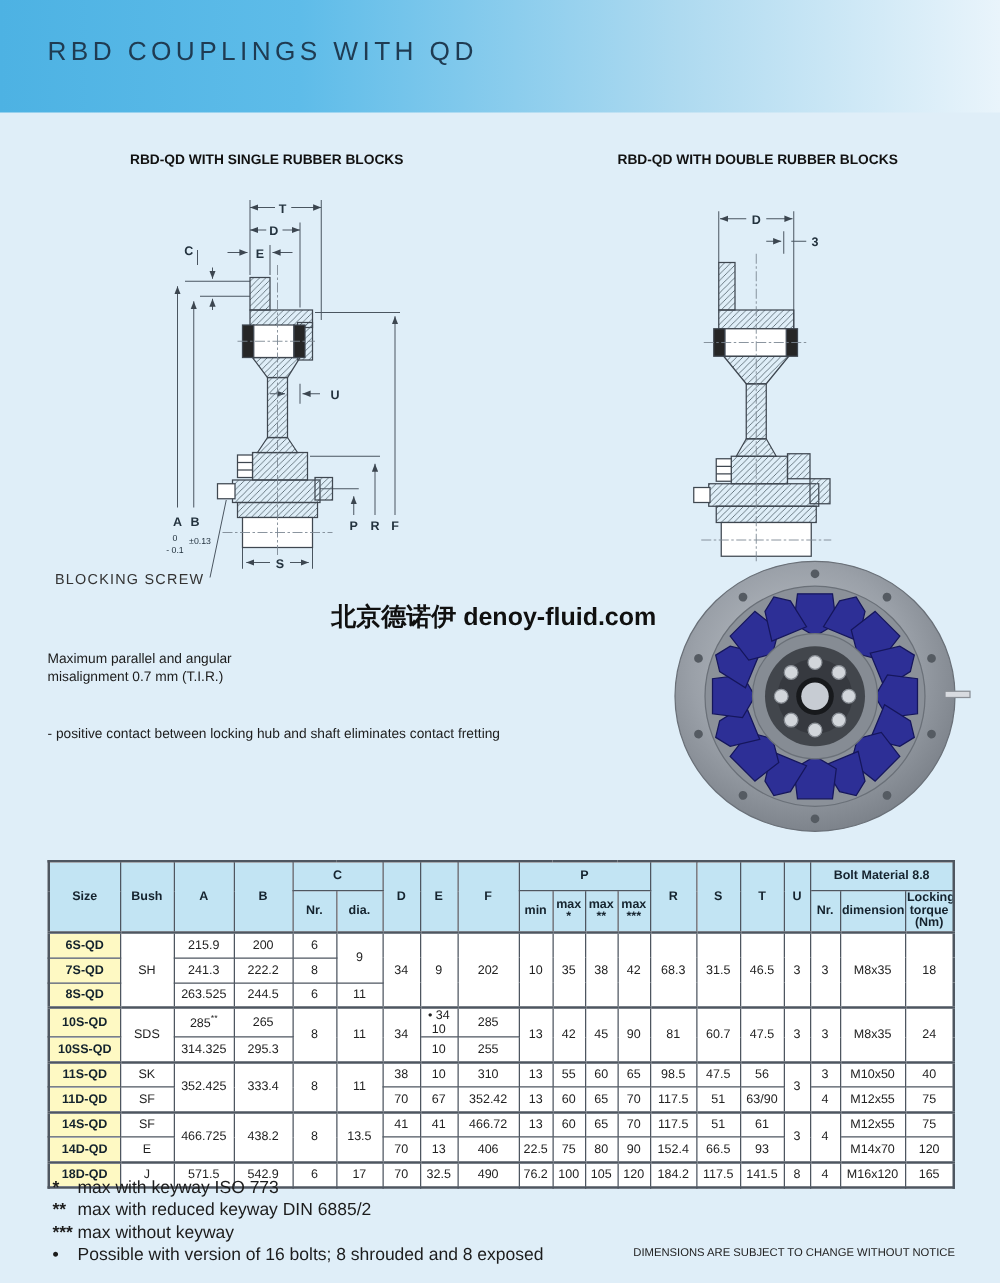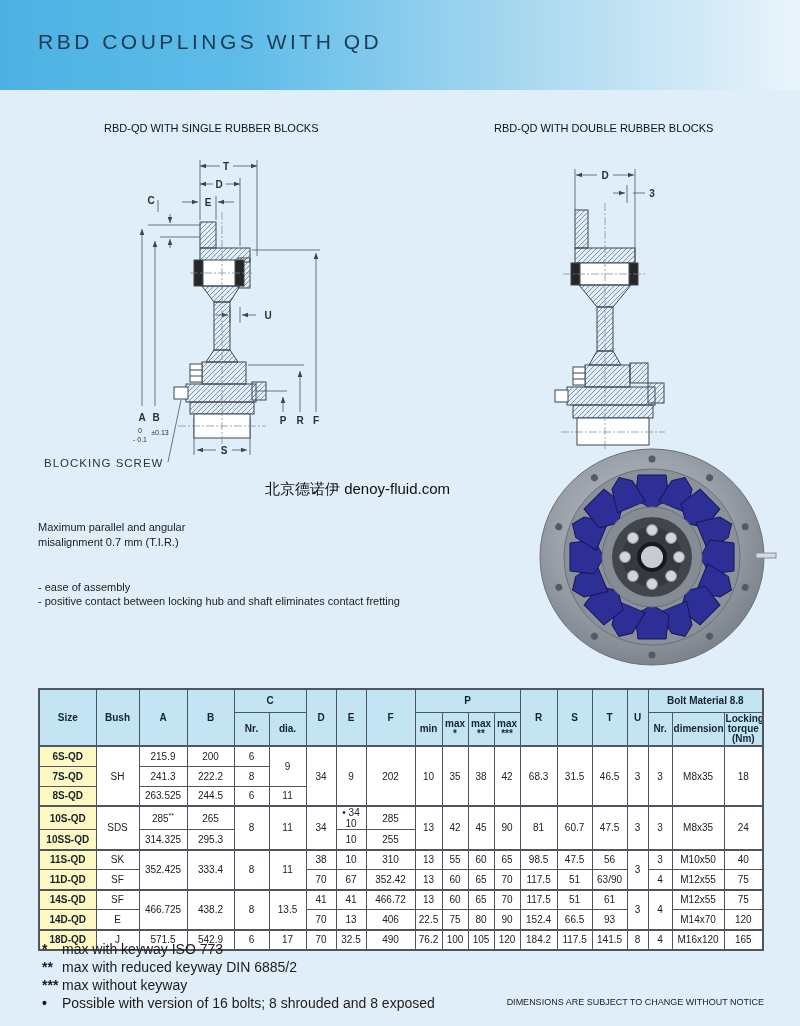--- a/index.html
+++ b/index.html
@@ -5,25 +5,25 @@
   html,body{margin:0;padding:0;}
   body{width:800px;height:1026px;position:relative;overflow:hidden;
        background:#dfeef8;font-family:"Liberation Sans",sans-serif;color:#222;}
   .abs{position:absolute;}
 
   
   #banner{left:0;top:0;width:800px;height:90px;
     background:linear-gradient(to right,#4db2e3 0%,#5ebce9 30%,#aedaf0 68%,#e9f4fb 100%);}
   #title{left:38px;top:30px;font-size:21px;letter-spacing:3.5px;color:#1f3b52;font-weight:500;}
 
-  .subtitle{top:122px;font-size:11px;font-weight:normal;color:#111;}
+  .subtitle{top:122px;font-size:11px;font-weight:bold;color:#111;}
   #subtitle-left{left:104px;}
   #subtitle-right{left:494px;}
 
-  #watermark{left:265px;top:480px;font-size:15px;font-weight:normal;color:#101010;}
+  #watermark{left:265px;top:480px;font-size:20px;font-weight:bold;color:#101010;}
 
   .bodytext{font-size:11px;color:#1c1c1c;line-height:15px;}
   #misalign{left:38px;top:520px;}
   #hubblock{left:38px;top:580px;line-height:14px;}
 
   
   #tablewrap{left:38px;top:688px;width:726px;}
   table{border-collapse:collapse;width:726px;table-layout:fixed;background:#fff;}
   th,td{border:1px solid #4e5660;font-size:10px;text-align:center;vertical-align:middle;
         padding:0 1px;color:#222;overflow:hidden;}
@@ -270,21 +270,20 @@
   <rect x="256" y="118" width="20" height="5" fill="#d8dbe0" stroke="#8a8f96"></rect>
 </svg>
 
 <div id="misalign" class="abs bodytext">
   <div>Maximum parallel and angular</div>
   <div>misalignment 0.7 mm (T.I.R.)</div>
 </div>
 
 <div id="hubblock" class="abs bodytext">
   <div id="hub-points">
-      <div>-  ease of assembly</div>
       <div>-  positive contact between locking hub and shaft eliminates contact fretting</div>
     </div>
 </div>
 
 <div id="tablewrap" class="abs">
   <table>
     <colgroup>
         <col style="width: 57px;">
         <col style="width: 43px;">
         <col style="width: 48px;">

